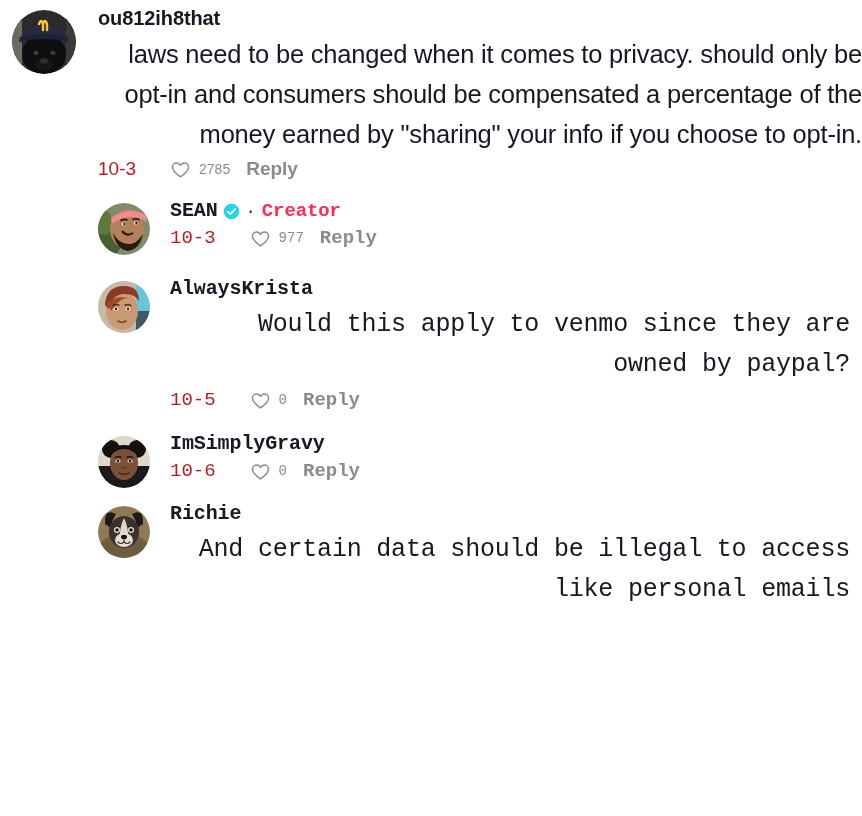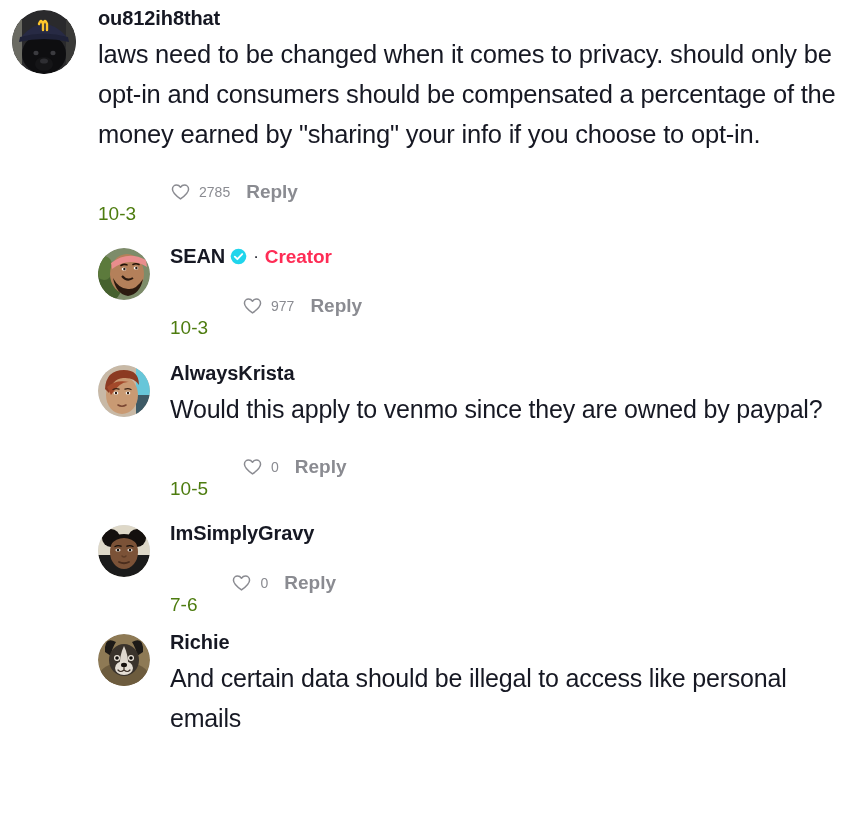--- a/index.html
+++ b/index.html
@@ -13,33 +13,35 @@
     font-family: "Liberation Sans", sans-serif;
     color: #161823;
     overflow: hidden;
   }
 
   .comment-thread {
     position: relative;
     width: 862px;
     height: 816px;
     background: #fff;
+    text-align: right;
   }
 
   
   .comment {
     display: flex;
     align-items: flex-start;
     box-sizing: border-box;
   }
   .comment.root {
     padding: 8px 0 0 12px;
   }
   .comment.reply {
-    padding: 0 4px 0 98px;
+    padding: 0 12px 0 98px;
+    font-family: Liberation Mono, monospace;
   }
 
   .avatar {
     flex: 0 0 auto;
     border-radius: 50%;
     overflow: hidden;
     background: #d8d8d8;
     position: relative;
   }
   .avatar.large { width: 64px; height: 64px; margin-top: 2px; }
@@ -97,21 +99,21 @@
   }
   .comment.root .comment-text { font-size: 25.5px; }
 
   .meta-row {
     display: flex;
     align-items: center;
     margin-top: 4px;
     color: #8a8b91;
     font-size: 19px;
   }
-  .meta-date { color: #4d7c0f; margin-top: 45px; }
+  .meta-date { color: #b91c1c; }
   .like-group {
     display: inline-flex;
     align-items: center;
     gap: 8px;
     margin-left: 34px;
   }
   .heart-icon {
     width: 21px;
     height: 21px;
     display: inline-block;
@@ -324,21 +326,21 @@
           <path d="M24 31 q2 2 4 0" stroke="#5d3c27" stroke-width="1.4" fill="none" stroke-linecap="round"></path>
           <path d="M21 37 q5 2.5 10 0" stroke="#4a2d1d" stroke-width="1.8" fill="none" stroke-linecap="round"></path>
         </g>
       </svg>
     </div>
     <div class="body">
       <div class="name-row">
         <span class="username">ImSimplyGravy</span>
       </div>
       <div class="meta-row">
-        <span class="meta-date">7-6</span>
+        <span class="meta-date">10-6</span>
         <span class="like-group">
           <span class="heart-icon">
             <svg viewBox="0 0 24 24" aria-hidden="true">
               <path d="M12 20.5 C6.2 16.3 2.8 13.3 2.8 9.4 C2.8 6.6 4.9 4.6 7.5 4.6 C9.3 4.6 10.9 5.6 12 7.1 C13.1 5.6 14.7 4.6 16.5 4.6 C19.1 4.6 21.2 6.6 21.2 9.4 C21.2 13.3 17.8 16.3 12 20.5 Z" fill="none" stroke="#8a8b91" stroke-width="1.7" stroke-linejoin="round"></path>
             </svg>
           </span>
           <span class="like-count">0</span>
         </span>
         <span class="reply-link">Reply</span>
       </div>

